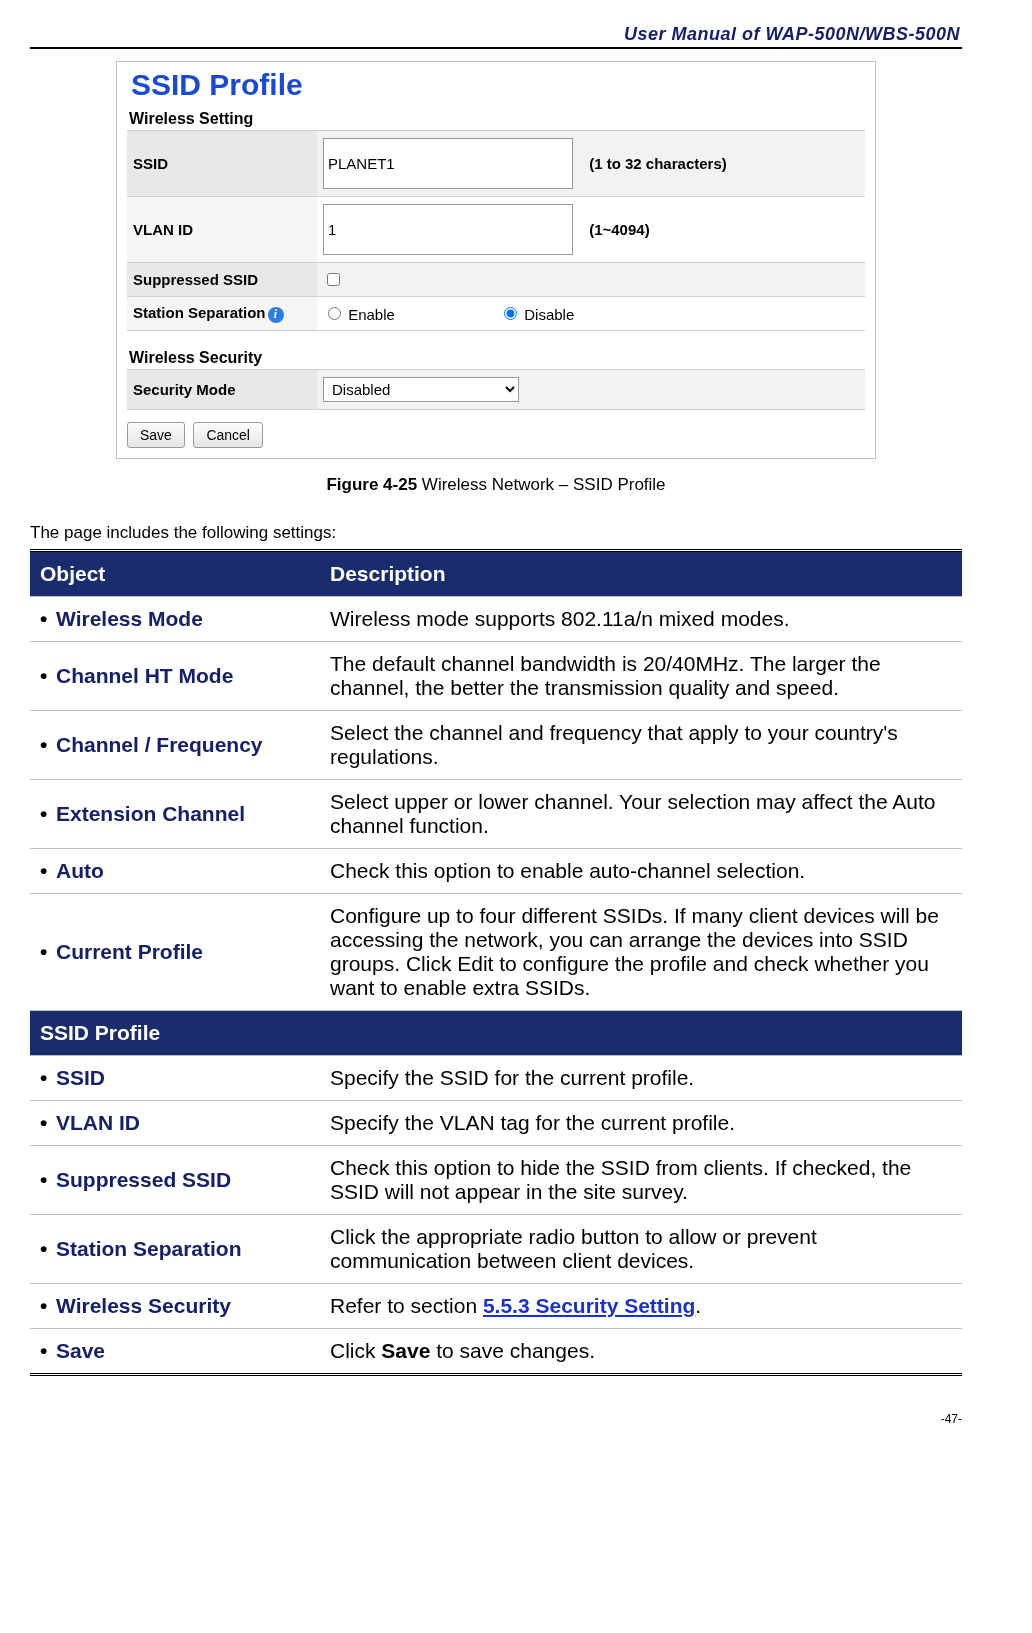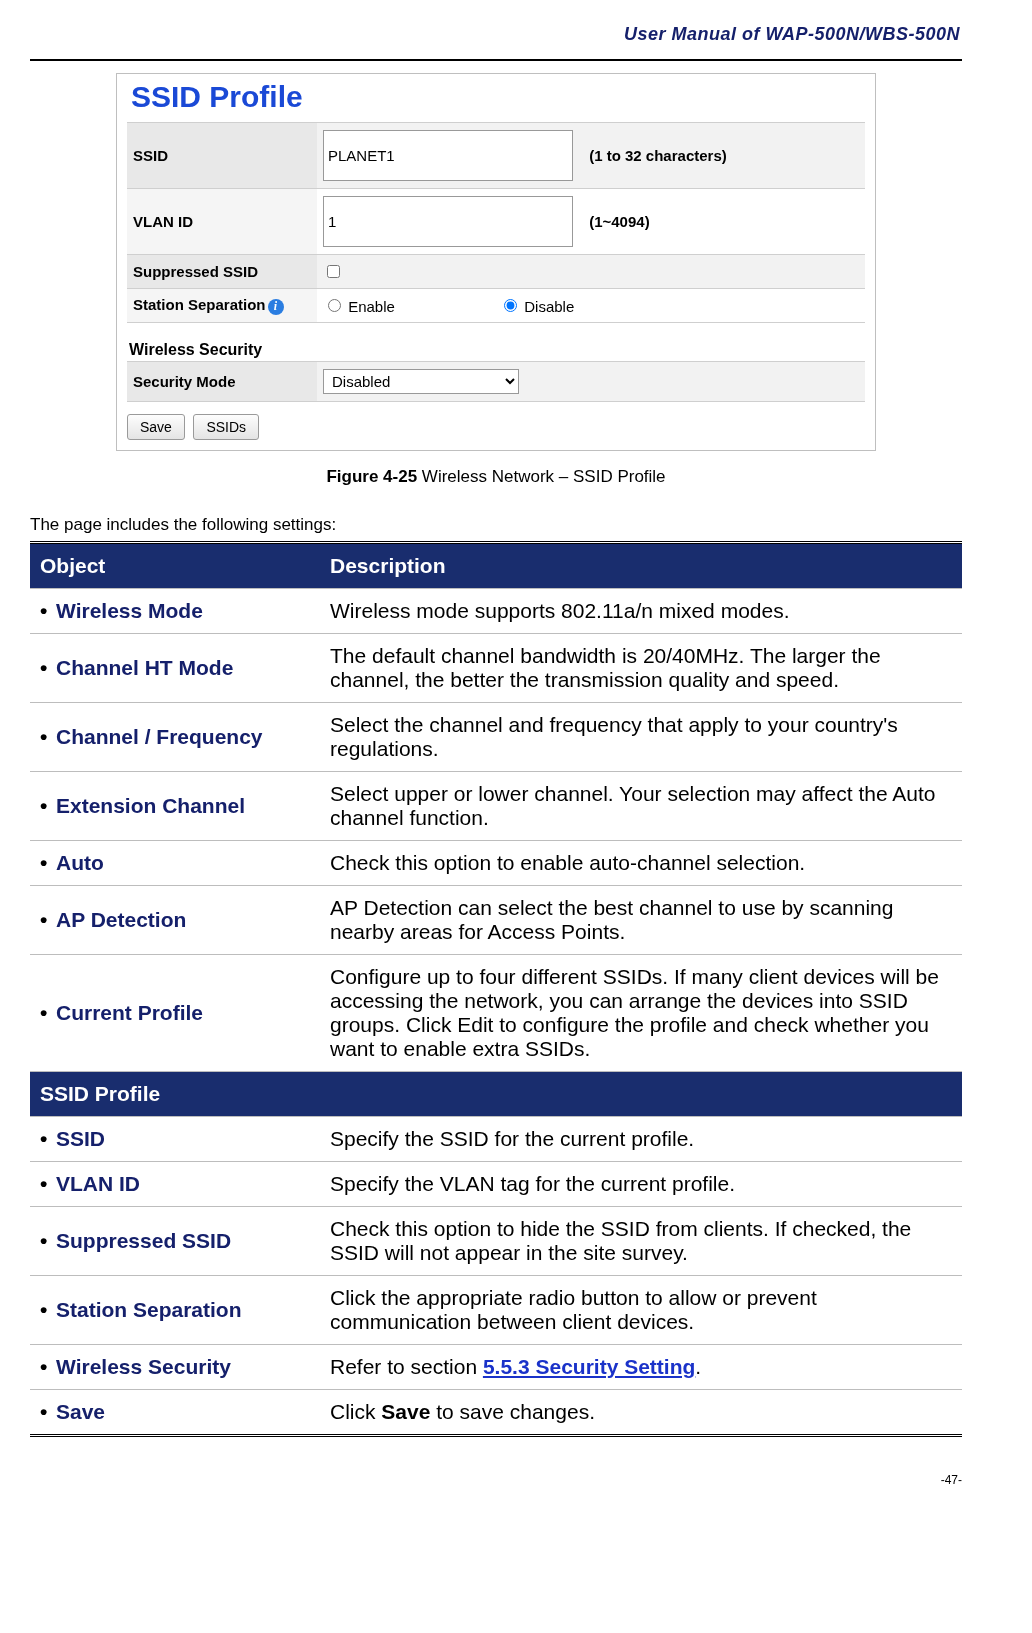--- a/index.html
+++ b/index.html
@@ -16,21 +16,21 @@
     margin: 0 auto;
     padding: 24px 70px 30px 30px;
     position: relative;
   }
   .running-header {
     text-align: right;
     font-style: italic;
     font-weight: bold;
     color: #15206b;
     font-size: 18px;
-    margin-bottom: 14px;
+    margin-bottom: 2px;
     padding-right: 2px;
     letter-spacing: 0.5px;
   }
   hr.rule {
     border: none;
     border-top: 2px solid #000;
     margin: 0 0 12px 0;
   }
 
   
@@ -175,20 +175,21 @@
 
 <div class="page">
 
   <div class="running-header">User Manual of WAP-500N/WBS-500N</div>
   <hr class="rule">
 
   <div class="shot-wrap">
     <div class="shot">
       <h1>SSID Profile</h1>
 
+      <div class="section-label">Wireless Setting</div>
       <table class="form">
         <tbody>
             <tr class="alt">
           <td class="label">SSID</td>
           <td>
             <input type="text" value="PLANET1" style="">
             <span class="hint">(1 to 32 characters)</span>
           </td>
         </tr>
         <tr>
@@ -229,21 +230,21 @@
             <select>
               <option>Disabled</option>
             </select>
           </td>
         </tr>
       </tbody>
         </table>
 
       <div class="btnrow">
         <button>Save</button>
-        <button>SSIDs</button>
+        <button>Cancel</button>
       </div>
     </div>
   </div>
 
   <div class="caption">
     <span class="caption-strong">Figure 4-25</span><span> Wireless Network – SSID Profile</span>
   </div>
 
   <div class="intro">The page includes the following settings:</div>
 
@@ -269,24 +270,20 @@
         </tr>
         <tr>
           <td class="obj"><span class="bullet">•&nbsp;</span>Extension Channel</td>
           <td>Select upper or lower channel. Your selection may affect the Auto channel function.</td>
         </tr>
         <tr>
           <td class="obj"><span class="bullet">•&nbsp;</span>Auto</td>
           <td>Check this option to enable auto-channel selection.</td>
         </tr>
         <tr>
-          <td class="obj"><span class="bullet">•&nbsp;</span>AP Detection</td>
-          <td>AP Detection can select the best channel to use by scanning nearby areas for Access Points.</td>
-        </tr>
-        <tr>
           <td class="obj"><span class="bullet">•&nbsp;</span>Current Profile</td>
           <td>Configure up to four different SSIDs. If many client devices will be accessing the network, you can arrange the devices into SSID groups. Click Edit to configure the profile and check whether you want to enable extra SSIDs.</td>
         </tr>
       </tbody>
     <tbody>
       <tr class="section-row">
           <td colspan="2">SSID Profile</td>
         </tr>
     </tbody>
     <tbody id="desc-body-2">

